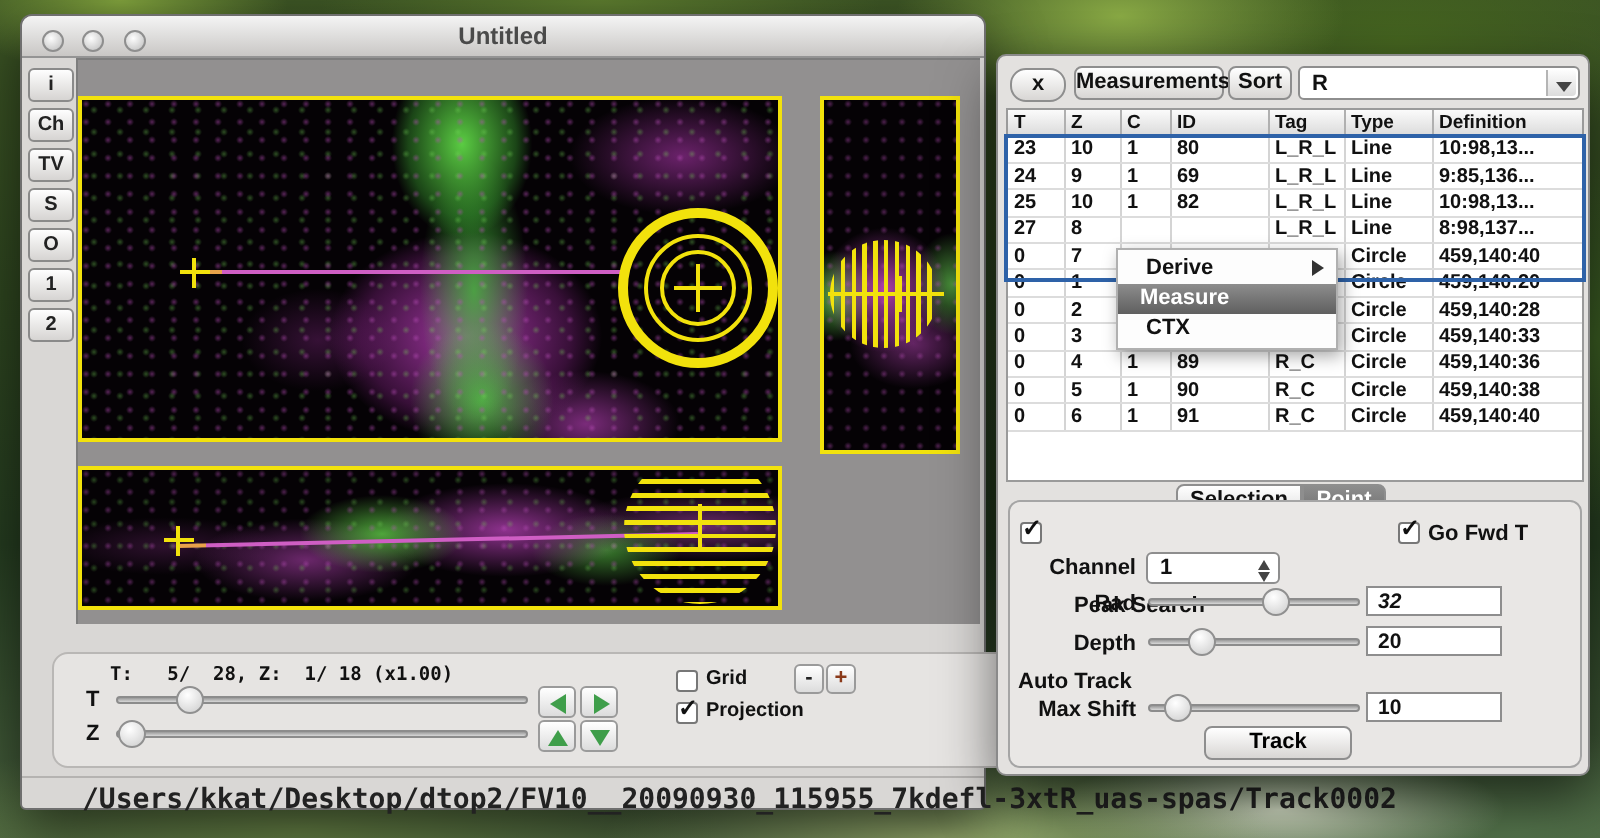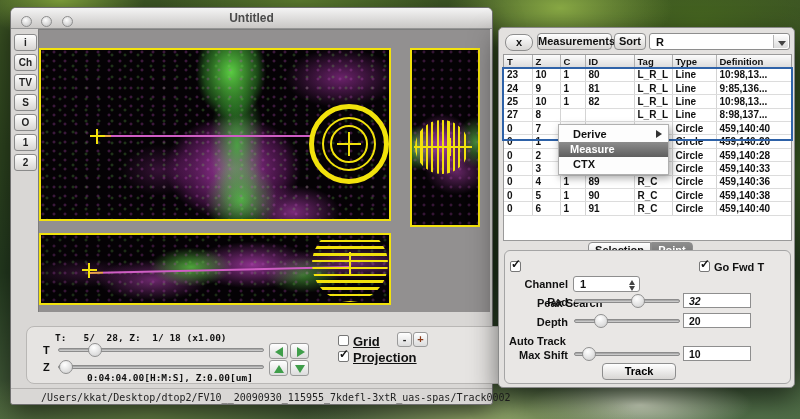--- a/index.html
+++ b/index.html
@@ -112,30 +112,30 @@
     border:1px solid #9a9a9a; border-radius:3px; }
   .tri { position:absolute; width:0; height:0; }
   .tri-left  { left:5px; top:3px; border-top:5px solid rgba(0,0,0,0); border-bottom:5px solid rgba(0,0,0,0); border-right:8px solid #3f9e4a; }
   .tri-right { left:6px; top:3px; border-top:5px solid rgba(0,0,0,0); border-bottom:5px solid rgba(0,0,0,0); border-left:8px solid #3f9e4a; }
   .tri-up    { left:4px; top:4px; border-left:5px solid rgba(0,0,0,0); border-right:5px solid rgba(0,0,0,0); border-bottom:8px solid #3f9e4a; }
   .tri-dn    { left:4px; top:4px; border-left:5px solid rgba(0,0,0,0); border-right:5px solid rgba(0,0,0,0); border-top:8px solid #3f9e4a; }
 
   .chk { position:absolute; width:11px; height:11px; background:#fff; border:1px solid #777;
     border-radius:2px; }
   .tick { position:absolute; left:0px; top:-5px; font-size:12px; font-weight:bold; color:#111; }
-  .chk-label { position:absolute; font-size:13px; font-weight:bold; color:#111; white-space:nowrap;text-decoration:underline; }
+  .chk-label { position:absolute; font-size:10px; font-weight:bold; color:#111; white-space:nowrap; }
 
   .small-btn { position:absolute; width:15px; height:15px; background:linear-gradient(#ffffff,#dcdcdc);
     border:1px solid #9a9a9a; border-radius:3px; font-size:11px; font-weight:bold;
     text-align:center; line-height:13px; }
 
   .path-bar { position:absolute; left:0; right:0; bottom:0; height:16px; border-top:1px solid #b5b3b1;
     background:#d9d7d5; border-radius:0 0 3px 3px; }
   .path-text { position:absolute; left:30px; top:3px; font-family:"DejaVu Sans Mono", monospace;
-    font-size:10px; font-weight:normal; color:#222; white-space:pre; }
+    font-size:14px; font-weight:bold; color:#222; white-space:pre; }
 
   
   .panel { left:498px; top:27px; width:297px; height:361px; background:#e3e1df;
     border:1px solid #8a8a8a; border-radius:5px; z-index:2; }
   .pbtn { position:absolute; height:17px; background:linear-gradient(#ffffff,#d8d6d4);
     border:1px solid #8e8e8e; font-size:11px; font-weight:bold; color:#111; text-align:center; }
   .pill { border-radius:8px; }
   .rounded { border-radius:4px; }
   .dropdown { position:absolute; background:#fff; border:1px solid #8e8e8e; border-radius:3px; }
   .dd-value { position:absolute; left:6px; top:2px; font-size:11px; font-weight:bold; color:#111; }
@@ -254,21 +254,20 @@
         <div class="sl-track"></div>
         <div class="sl-thumb" style="left:1px;"></div>
       </div>
       <div class="abtn" style="left:242px; top:33px;">
           <span class="tri tri-up"></span>
         </div>
       <div class="abtn" style="left:263px; top:33px;">
           <span class="tri tri-dn"></span>
         </div>
 
-      <div class="time-info">0:04:04.00[H:M:S], Z:0.00[um]</div>
 
       <span class="chk" style="left:311px; top:8px;"></span>
       <span class="chk-label" style="left:326px; top:7px;">Grid</span>
       <span class="chk" style="left:311px; top:24px;">
           <span class="tick">✓</span>
         </span>
       <span class="chk-label" style="left:326px; top:23px;">Projection</span>
 
       <div class="small-btn" style="left:370px; top:5px; color:#222;">-</div>
       <div class="small-btn" style="left:386px; top:5px; color:#8a3a1a;">+</div>
@@ -320,21 +319,21 @@
               <td>1</td>
               <td>80</td>
               <td>L_R_L</td>
               <td>Line</td>
               <td>10:98,13...</td>
             </tr>
             <tr>
               <td>24</td>
               <td>9</td>
               <td>1</td>
-              <td>81</td>
+              <td>69</td>
               <td>L_R_L</td>
               <td>Line</td>
               <td>9:85,136...</td>
             </tr>
             <tr>
               <td>25</td>
               <td>10</td>
               <td>1</td>
               <td>82</td>
               <td>L_R_L</td>

